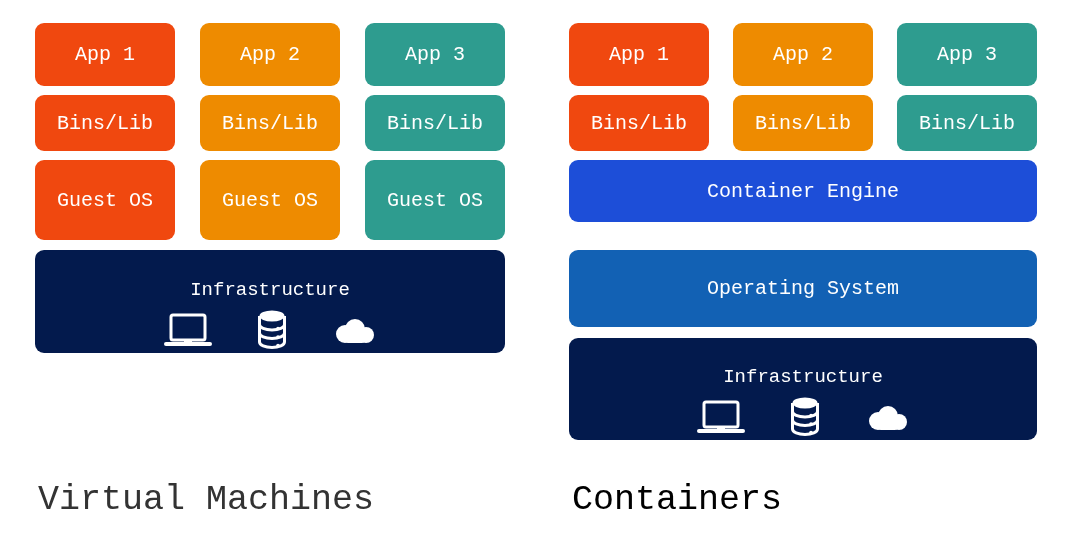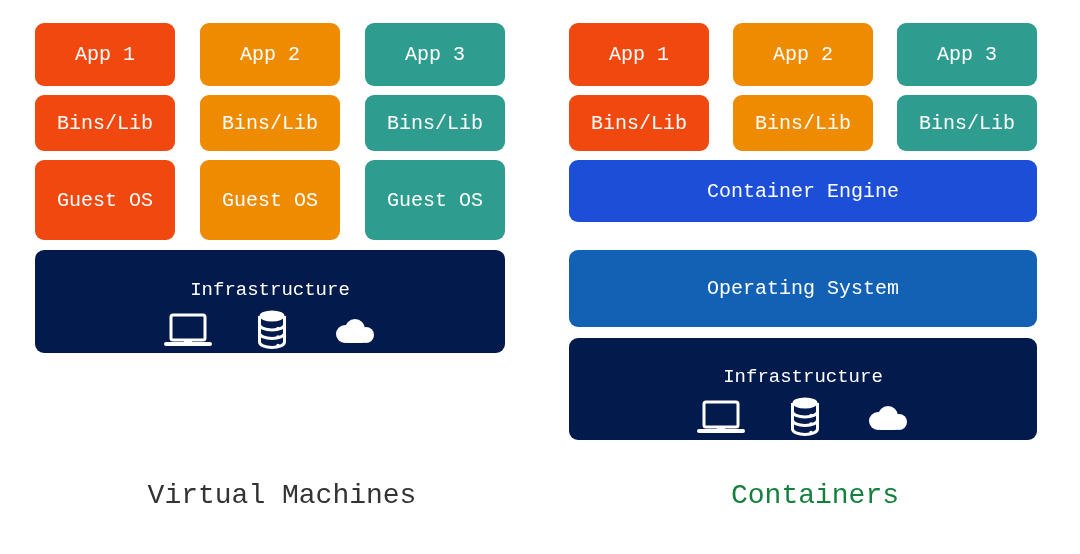--- a/index.html
+++ b/index.html
@@ -50,24 +50,23 @@
     display: flex;
     align-items: center;
     gap: 44px;
     margin-top: 8px;
   }
   .icon { display: flex; align-items: center; justify-content: center; }
 
   .caption {
     position: absolute;
     top: 457px;
-    left: 12px;
+    left: 3px;
     width: 100%;
-    text-align: center;
-    font-size: 28px;
+    font-size: 35px;
     letter-spacing: 0px;
     white-space: nowrap;
   }
 </style>
 </head>
 <body>
 
 <div class="canvas">
 
   <section class="panel panel-vm">
@@ -178,16 +177,16 @@
           <svg width="46" height="28" viewBox="0 0 46 28">
             <circle cx="14" cy="17" r="9" fill="#fff"></circle>
             <circle cx="24" cy="12" r="10" fill="#fff"></circle>
             <circle cx="35" cy="18" r="8" fill="#fff"></circle>
             <rect x="12" y="16" width="24" height="10" rx="5" fill="#fff"></rect>
           </svg>
         </span>
       </div>
     </div>
 
-    <div class="caption" style="color: #15803d;">Containers</div>
+    <div class="caption" style="color: #000000;">Containers</div>
   </section>
 
 </div>
 
 </body></html>

